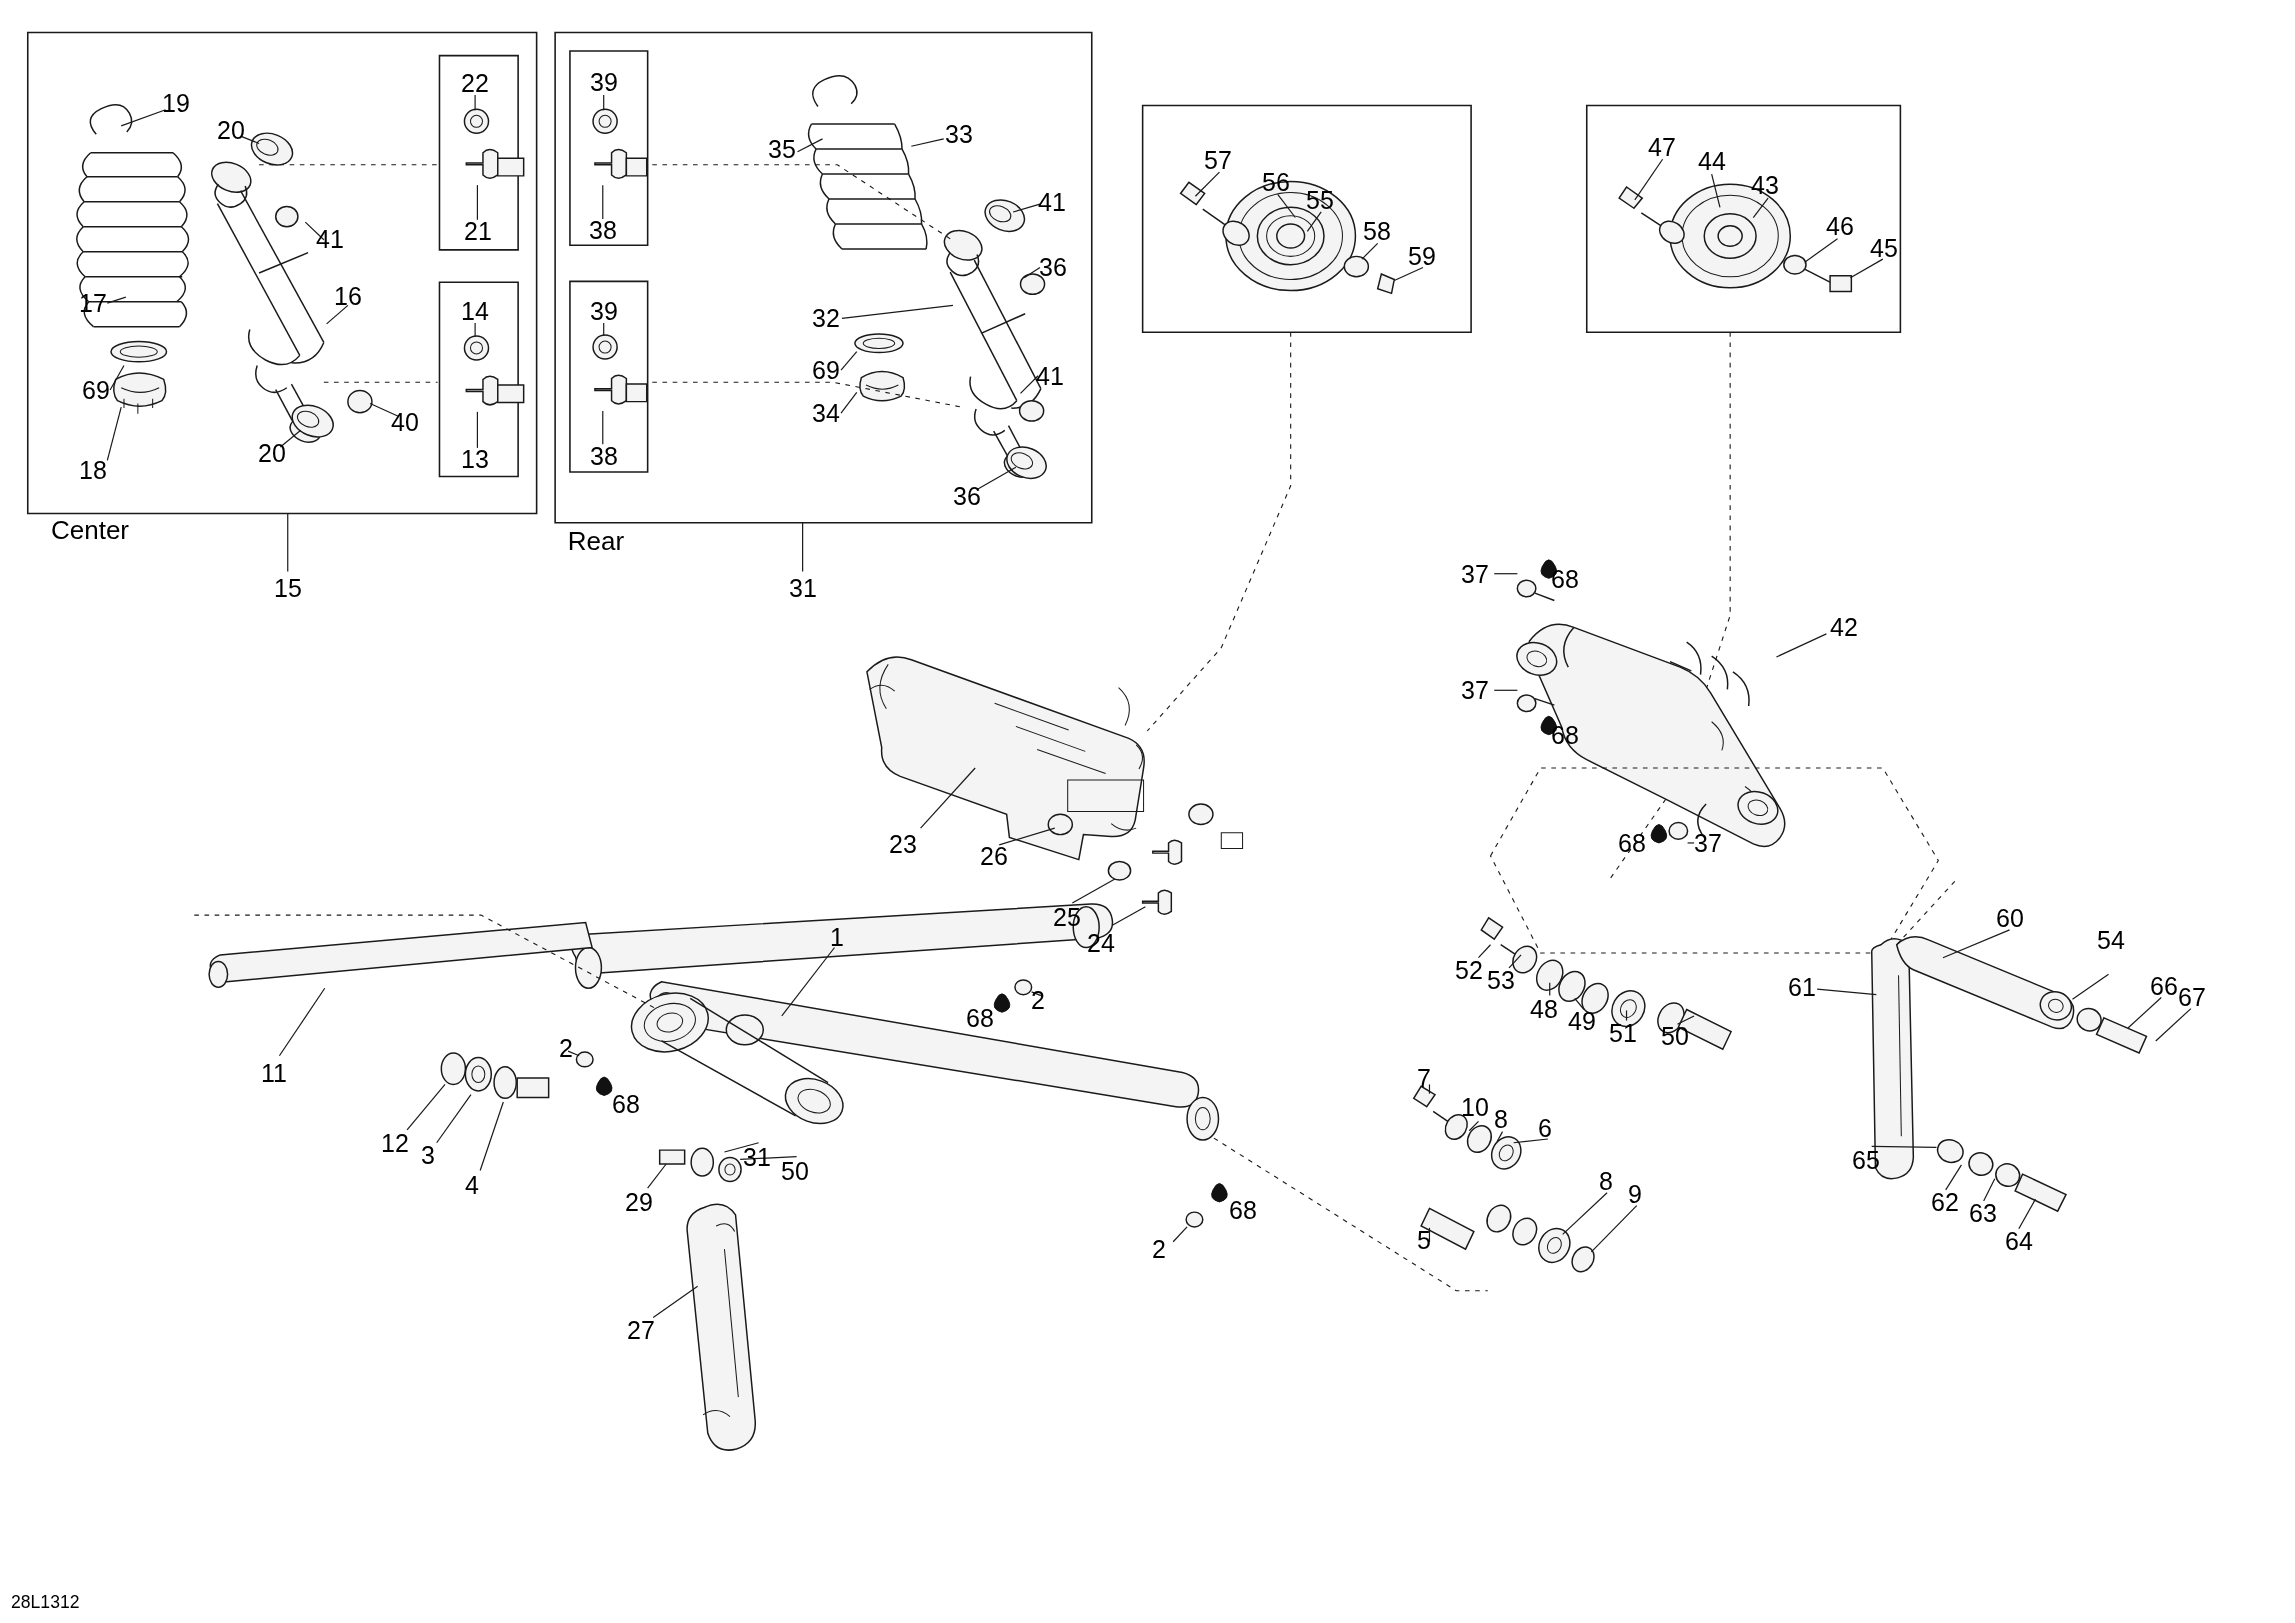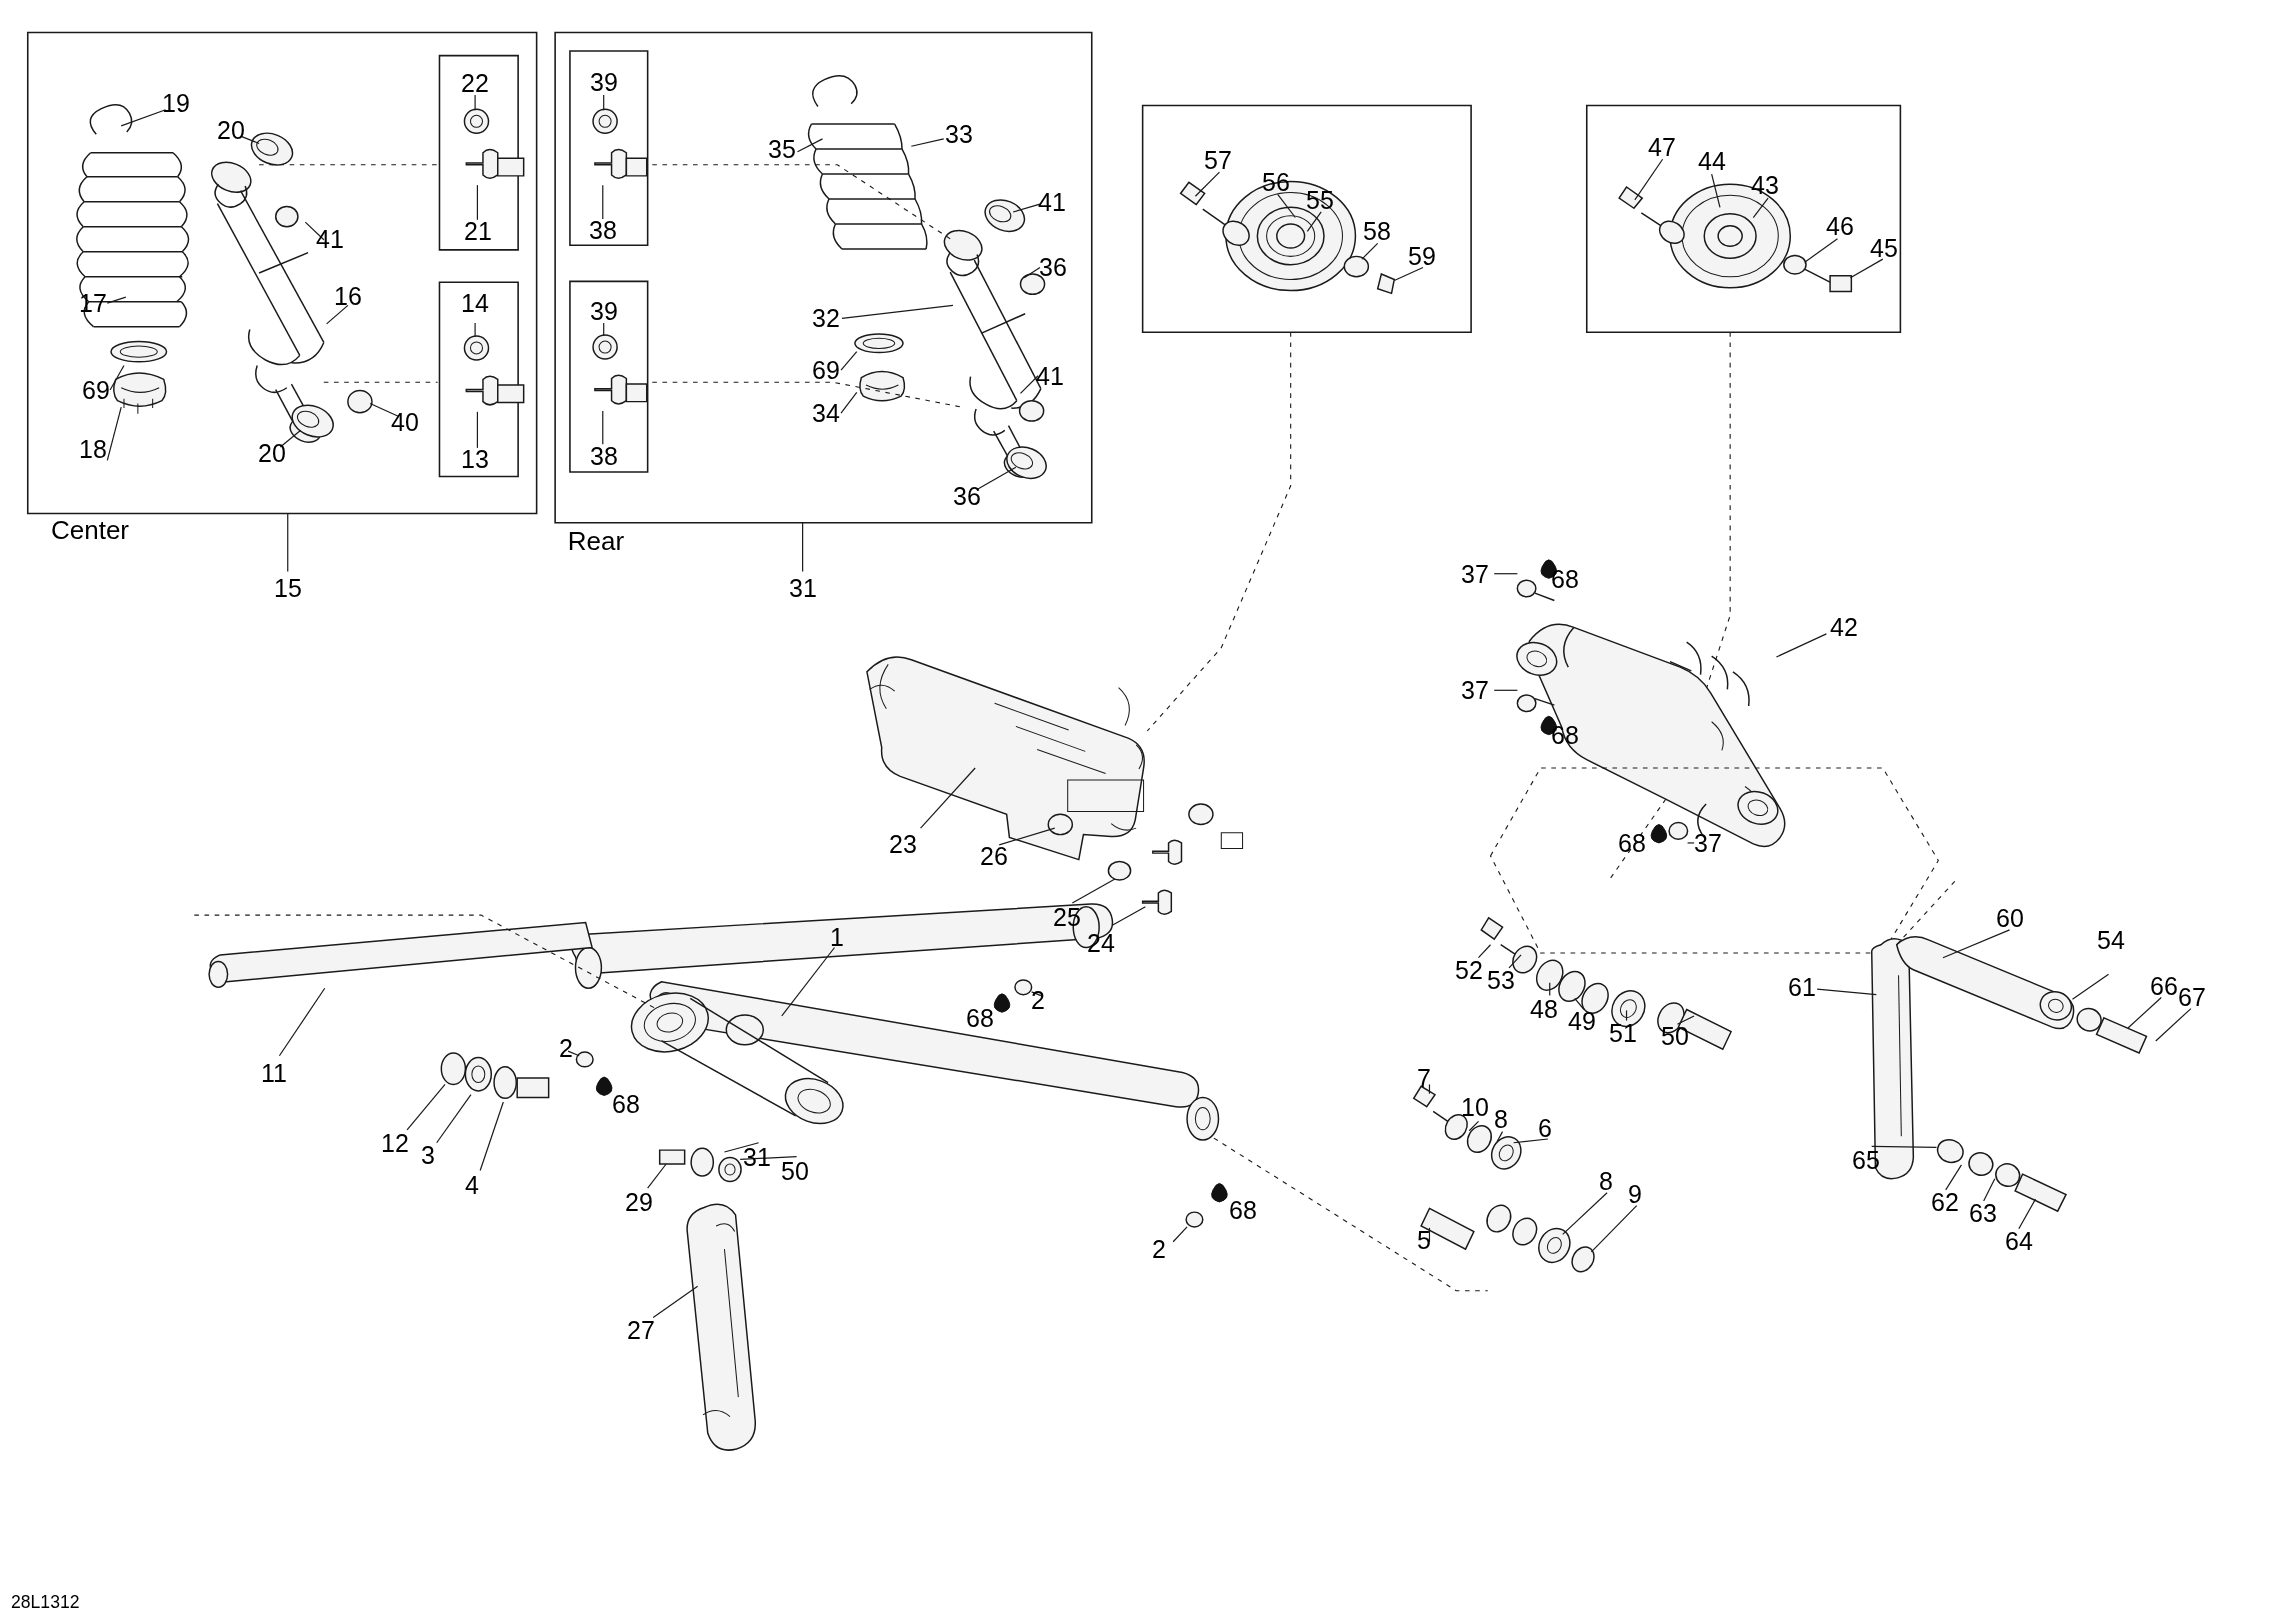--- a/index.html
+++ b/index.html
@@ -482,28 +482,28 @@
   <div class="callout" style="left:604px;top:82px">39</div>
   <div class="callout" style="left:782px;top:149px">35</div>
   <div class="callout" style="left:959px;top:134px">33</div>
   <div class="callout" style="left:1052px;top:202px">41</div>
   <div class="callout" style="left:330px;top:239px">41</div>
   <div class="callout" style="left:478px;top:231px">21</div>
   <div class="callout" style="left:603px;top:230px">38</div>
   <div class="callout" style="left:1053px;top:267px">36</div>
   <div class="callout" style="left:93px;top:303px">17</div>
   <div class="callout" style="left:348px;top:296px">16</div>
-  <div class="callout" style="left:475px;top:303px">14</div>
+  <div class="callout" style="left:475px;top:311px">14</div>
   <div class="callout" style="left:604px;top:311px">39</div>
   <div class="callout" style="left:826px;top:318px">32</div>
   <div class="callout" style="left:96px;top:390px">69</div>
   <div class="callout" style="left:826px;top:370px">69</div>
   <div class="callout" style="left:1050px;top:376px">41</div>
   <div class="callout" style="left:826px;top:413px">34</div>
-  <div class="callout" style="left:93px;top:449px">18</div>
+  <div class="callout" style="left:93px;top:470px">18</div>
   <div class="callout" style="left:272px;top:453px">20</div>
   <div class="callout" style="left:405px;top:422px">40</div>
   <div class="callout" style="left:475px;top:459px">13</div>
   <div class="callout" style="left:604px;top:456px">38</div>
   <div class="callout" style="left:967px;top:496px">36</div>
   <div class="callout" style="left:288px;top:588px">15</div>
   <div class="callout" style="left:803px;top:588px">31</div>
   <div class="callout" style="left:1218px;top:160px">57</div>
   <div class="callout" style="left:1276px;top:182px">56</div>
   <div class="callout" style="left:1320px;top:200px">55</div>

